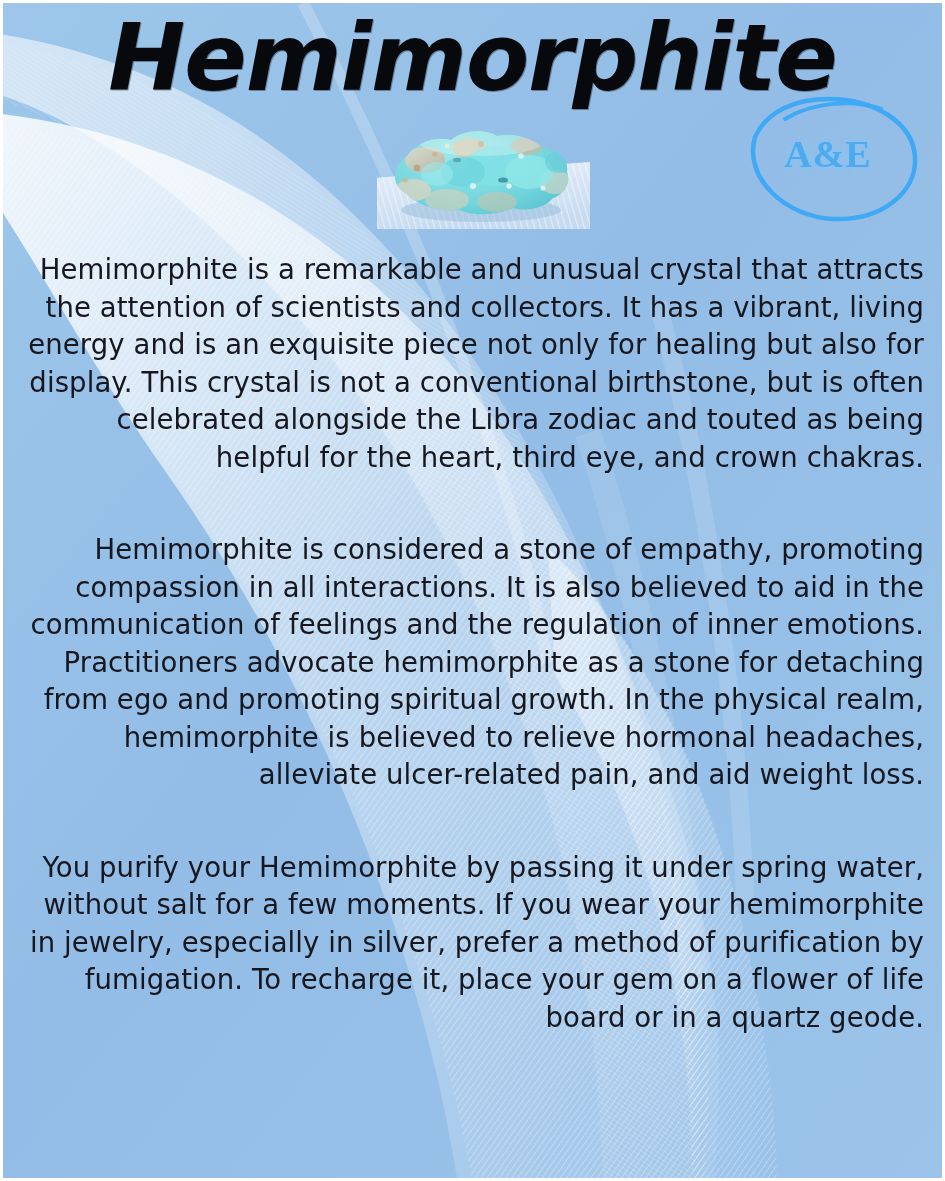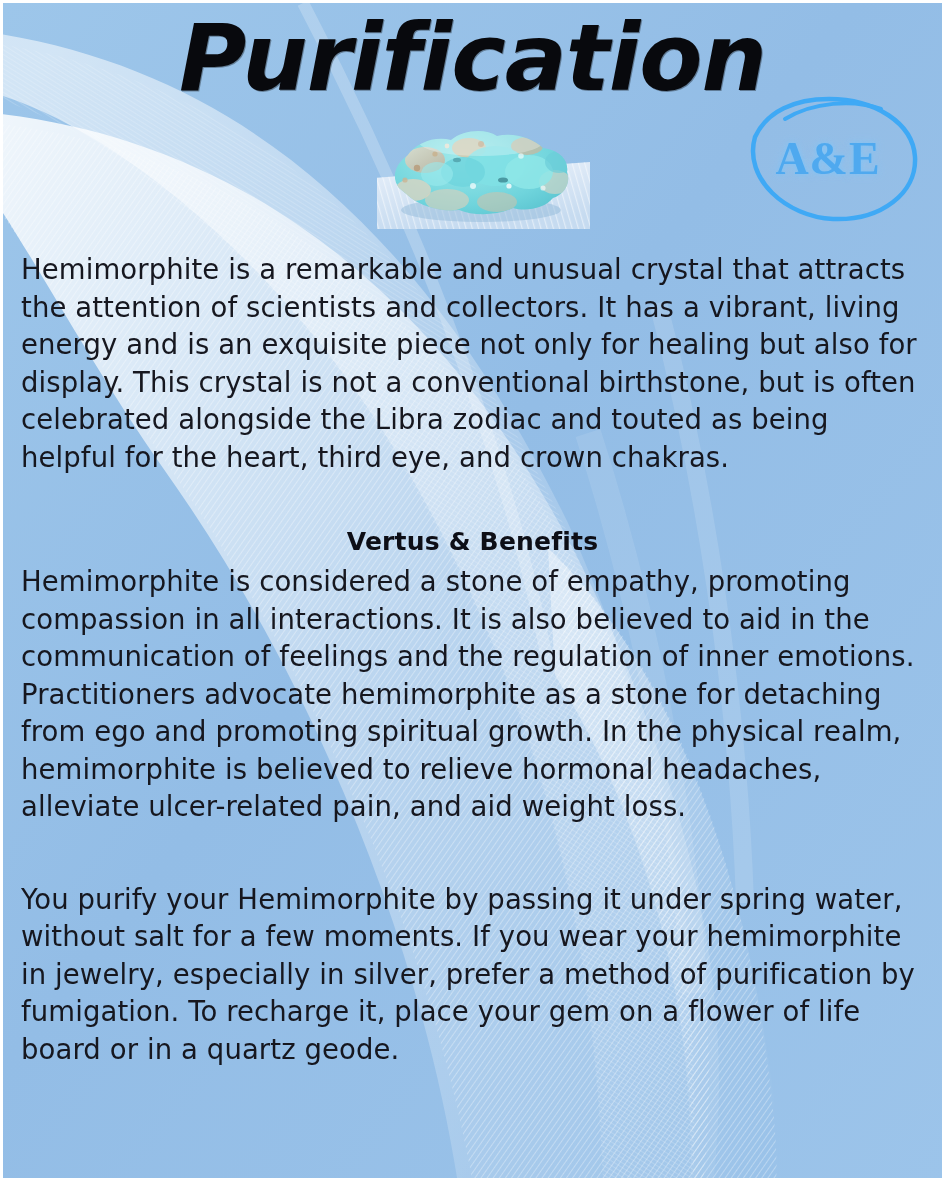--- a/index.html
+++ b/index.html
@@ -81,42 +81,42 @@
     z-index: 5;
   }
   .logo-svg { position:absolute; inset:0; width:100%; height:100%; }
   .logo-text {
     position: absolute;
     left: 0; right: 0;
     top: 47px;
     text-align: center;
     font-family: "Liberation Serif", serif;
     font-weight: 700;
-    font-size: 46px;
+    font-size: 38px;
     letter-spacing: 1px;
     color: #4aa8f0;
     text-shadow: 0 0 5px rgba(120,195,250,0.95), 0 0 10px rgba(150,200,240,0.8);
     opacity: 0.92;
   }
 
   
   .content {
     position: relative;
     z-index: 4;
     padding: 0 18px;
     text-align: center;
   }
 
   .para {
     font-family: "DejaVu Sans", sans-serif;
     font-size: 27.5px;
     line-height: 37.5px;
     color: #16171f;
     margin: 0;
-    text-align: left;
+    text-align: right;
     letter-spacing: 0.1px;
   }
 
   .section-head {
     font-family: "DejaVu Sans", sans-serif;
     font-size: 25px;
     line-height: 32px;
     font-weight: 700;
     color: #0d0e16;
     margin: 0;
@@ -196,21 +196,21 @@
       </g>
 
       <path d="M 300 0 C 400 190 500 430 545 660" stroke="#ffffff" stroke-opacity="0.22" stroke-width="12" fill="none"></path>
       <path d="M 655 300 C 700 470 735 690 742 900" stroke="#ffffff" stroke-opacity="0.13" stroke-width="18" fill="none"></path>
       <path d="M 585 430 C 640 600 680 800 692 990" stroke="#ffffff" stroke-opacity="0.10" stroke-width="26" fill="none"></path>
     </svg>
   </div>
 
   <div class="header">
 
-    <div class="title">Purification</div>
+    <div class="title">Hemimorphite</div>
 
     <div class="specimen-wrap">
       <svg class="specimen-svg" viewBox="0 0 213 113" preserveAspectRatio="none">
         <defs>
           <linearGradient id="sgShelf" x1="0" y1="0" x2="0.3" y2="1">
             <stop offset="0%" stop-color="#e8f0fa"></stop>
             <stop offset="100%" stop-color="#c6dbf0"></stop>
           </linearGradient>
           <pattern id="shelfLines" width="6" height="6" patternUnits="userSpaceOnUse" patternTransform="rotate(-16)">
             <line x1="0" y1="0" x2="0" y2="6" stroke="#ffffff" stroke-opacity="0.85" stroke-width="2.4"></line>
@@ -282,21 +282,20 @@
       <div class="logo-text">A&amp;E</div>
     </div>
   </div>
 
   <div class="content">
 
     <p class="para">Hemimorphite is a remarkable and unusual crystal that attracts the attention of scientists and collectors. It has a vibrant, living energy and is an exquisite piece not only for healing but also for display. This crystal is not a conventional birthstone, but is often celebrated alongside the Libra zodiac and touted as being helpful for the heart, third eye, and crown chakras.</p>
 
     <div class="gap-before-head"></div>
 
-    <h2 class="section-head">Vertus &amp; Benefits</h2>
 
     <div class="gap-after-head"></div>
 
     <p class="para">Hemimorphite is considered a stone of empathy, promoting compassion in all interactions. It is also believed to aid in the communication of feelings and the regulation of inner emotions. Practitioners advocate hemimorphite as a stone for detaching from ego and promoting spiritual growth. In the physical realm, hemimorphite is believed to relieve hormonal headaches, alleviate ulcer-related pain, and aid weight loss.</p>
 
     <div class="gap-section"></div>
 
 
     <div class="gap-after-head"></div>
 

